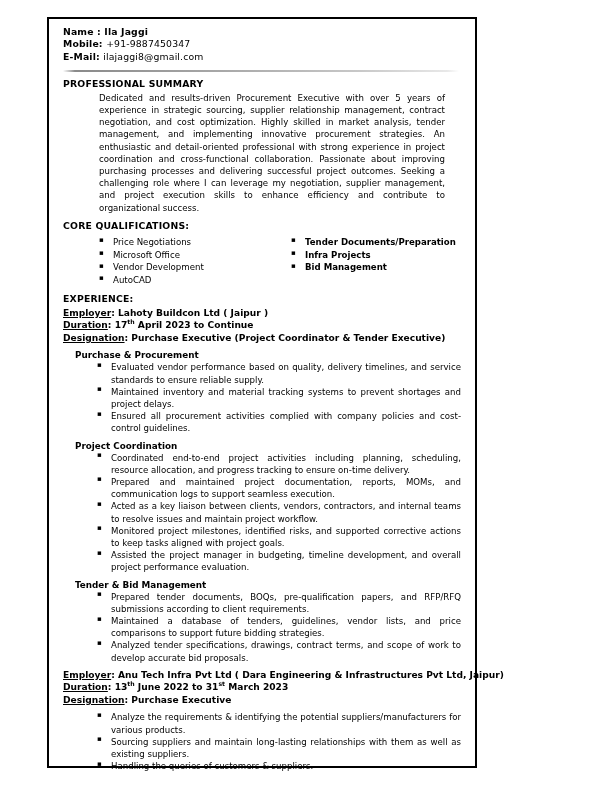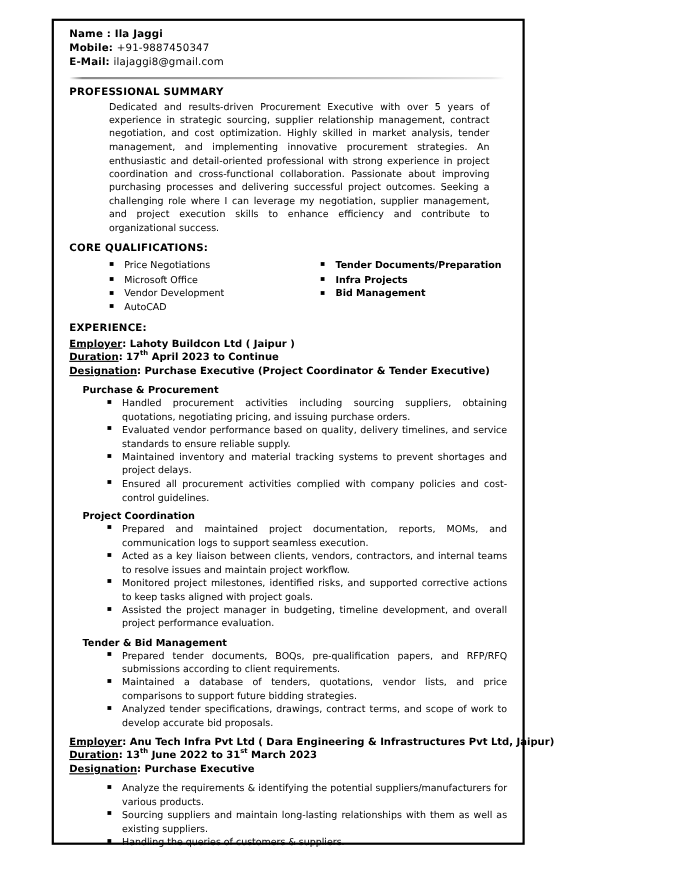--- a/index.html
+++ b/index.html
@@ -188,38 +188,38 @@
     <div class="section-head tight">EXPERIENCE:</div>
 
     <div class="exp-meta">
       <div><span class="ul">Employer</span><span>: Lahoty Buildcon Ltd ( Jaipur )</span></div>
       <div><span class="ul">Duration</span><span>: 17</span><sup>th</sup><span> April 2023 to Continue</span></div>
       <div><span class="ul">Designation</span><span>: Purchase Executive (Project Coordinator &amp; Tender Executive)</span></div>
     </div>
 
     <div class="sub-head">Purchase &amp; Procurement</div>
     <ul class="duties">
-      <li>Handled procurement activities including sourcing suppliers, obtaining quotations, negotiating pricing, and issuing purchase orders.</li>
       <li>Evaluated vendor performance based on quality, delivery timelines, and service standards to ensure reliable supply.</li>
       <li>Maintained inventory and material tracking systems to prevent shortages and project delays.</li>
       <li>Ensured all procurement activities complied with company policies and cost-control guidelines.</li>
     </ul>
 
     <div class="sub-head">Project Coordination</div>
     <ul class="duties">
+      <li>Coordinated end-to-end project activities including planning, scheduling, resource allocation, and progress tracking to ensure on-time delivery.</li>
       <li>Prepared and maintained project documentation, reports, MOMs, and communication logs to support seamless execution.</li>
       <li>Acted as a key liaison between clients, vendors, contractors, and internal teams to resolve issues and maintain project workflow.</li>
       <li>Monitored project milestones, identified risks, and supported corrective actions to keep tasks aligned with project goals.</li>
       <li>Assisted the project manager in budgeting, timeline development, and overall project performance evaluation.</li>
     </ul>
 
     <div class="sub-head">Tender &amp; Bid Management</div>
     <ul class="duties">
       <li>Prepared tender documents, BOQs, pre-qualification papers, and RFP/RFQ submissions according to client requirements.</li>
-      <li>Maintained a database of tenders, quotations, vendor lists, and price comparisons to support future bidding strategies.</li>
+      <li>Maintained a database of tenders, guidelines, vendor lists, and price comparisons to support future bidding strategies.</li>
       <li>Analyzed tender specifications, drawings, contract terms, and scope of work to develop accurate bid proposals.</li>
     </ul>
 
     <div class="gap-sm"></div>
 
     <div class="exp-meta">
       <div><span class="ul">Employer</span><span>: Anu Tech Infra Pvt Ltd ( Dara Engineering &amp; Infrastructures Pvt Ltd, Jaipur)</span></div>
       <div><span class="ul">Duration</span><span>: 13</span><sup>th</sup><span> June 2022 to 31</span><sup>st</sup><span> March 2023</span></div>
       <div><span class="ul">Designation</span><span>: Purchase Executive</span></div>
     </div>

